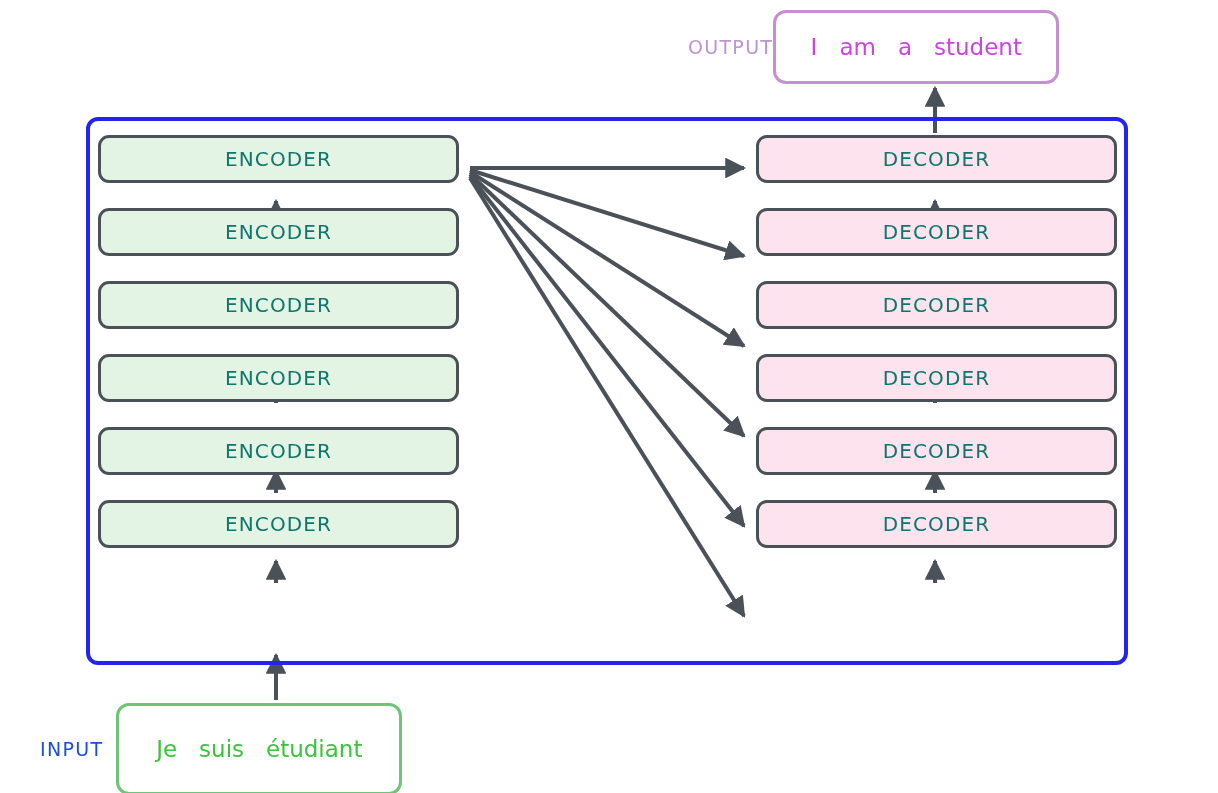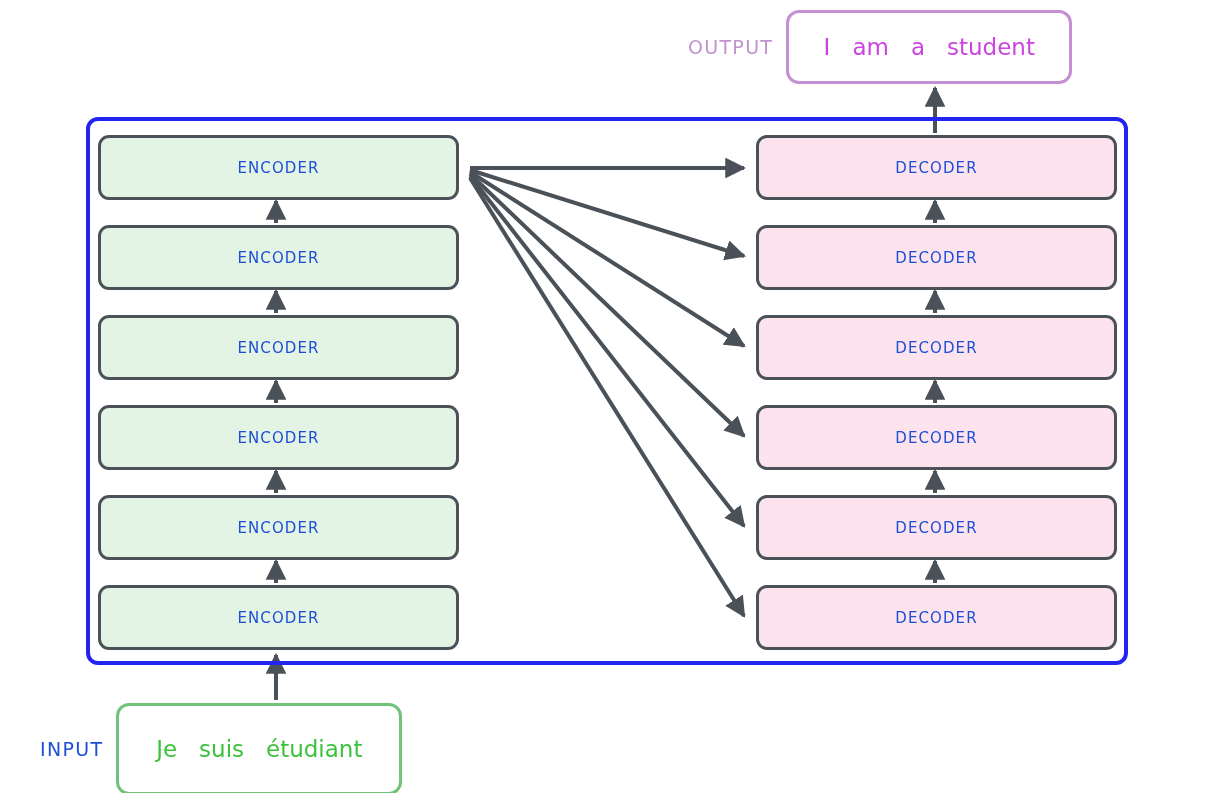--- a/index.html
+++ b/index.html
@@ -43,51 +43,51 @@
 
   
   .stack {
     position: absolute;
   }
   .stack.encoders { left: 98px; top: 135px; }
   .stack.decoders { left: 756px; top: 135px; }
 
   .block {
     width: 361px;
-    height: 65px;
+    height: 48px;
     border: 3px solid #4a5158;
     border-radius: 11px;
     box-sizing: border-box;
     display: flex;
     align-items: center;
     justify-content: center;
     margin-bottom: 25px;
     letter-spacing: 1.1px;
-    font-size: 15px;
-    color: #1d4ed8;
+    font-size: 20px;
+    color: #0f766e;
   }
   .block.encoder { background: #e3f3e4; }
   .block.decoder { background: #fce3ee; }
   .block:last-child { margin-bottom: 0; }
 
   
   .io-row {
     position: absolute;
     display: flex;
     align-items: center;
   }
   .io-row.output-row { left: 688px; top: 10px; }
   .io-row.input-row  { left: 40px;  top: 703px; }
 
   .io-label {
     font-size: 19px;
     letter-spacing: 1.3px;
     white-space: nowrap;
   }
-  .io-label.output-label { color: #c093ce; margin-right: 13px; }
+  .io-label.output-label { color: #c093ce; }
   .io-label.input-label  { color: #1d4ed8; margin-right: 13px; }
 
   .io-box {
     border-width: 3px;
     border-style: solid;
     border-radius: 13px;
     box-sizing: border-box;
     background: #ffffff;
     display: flex;
     align-items: center;

